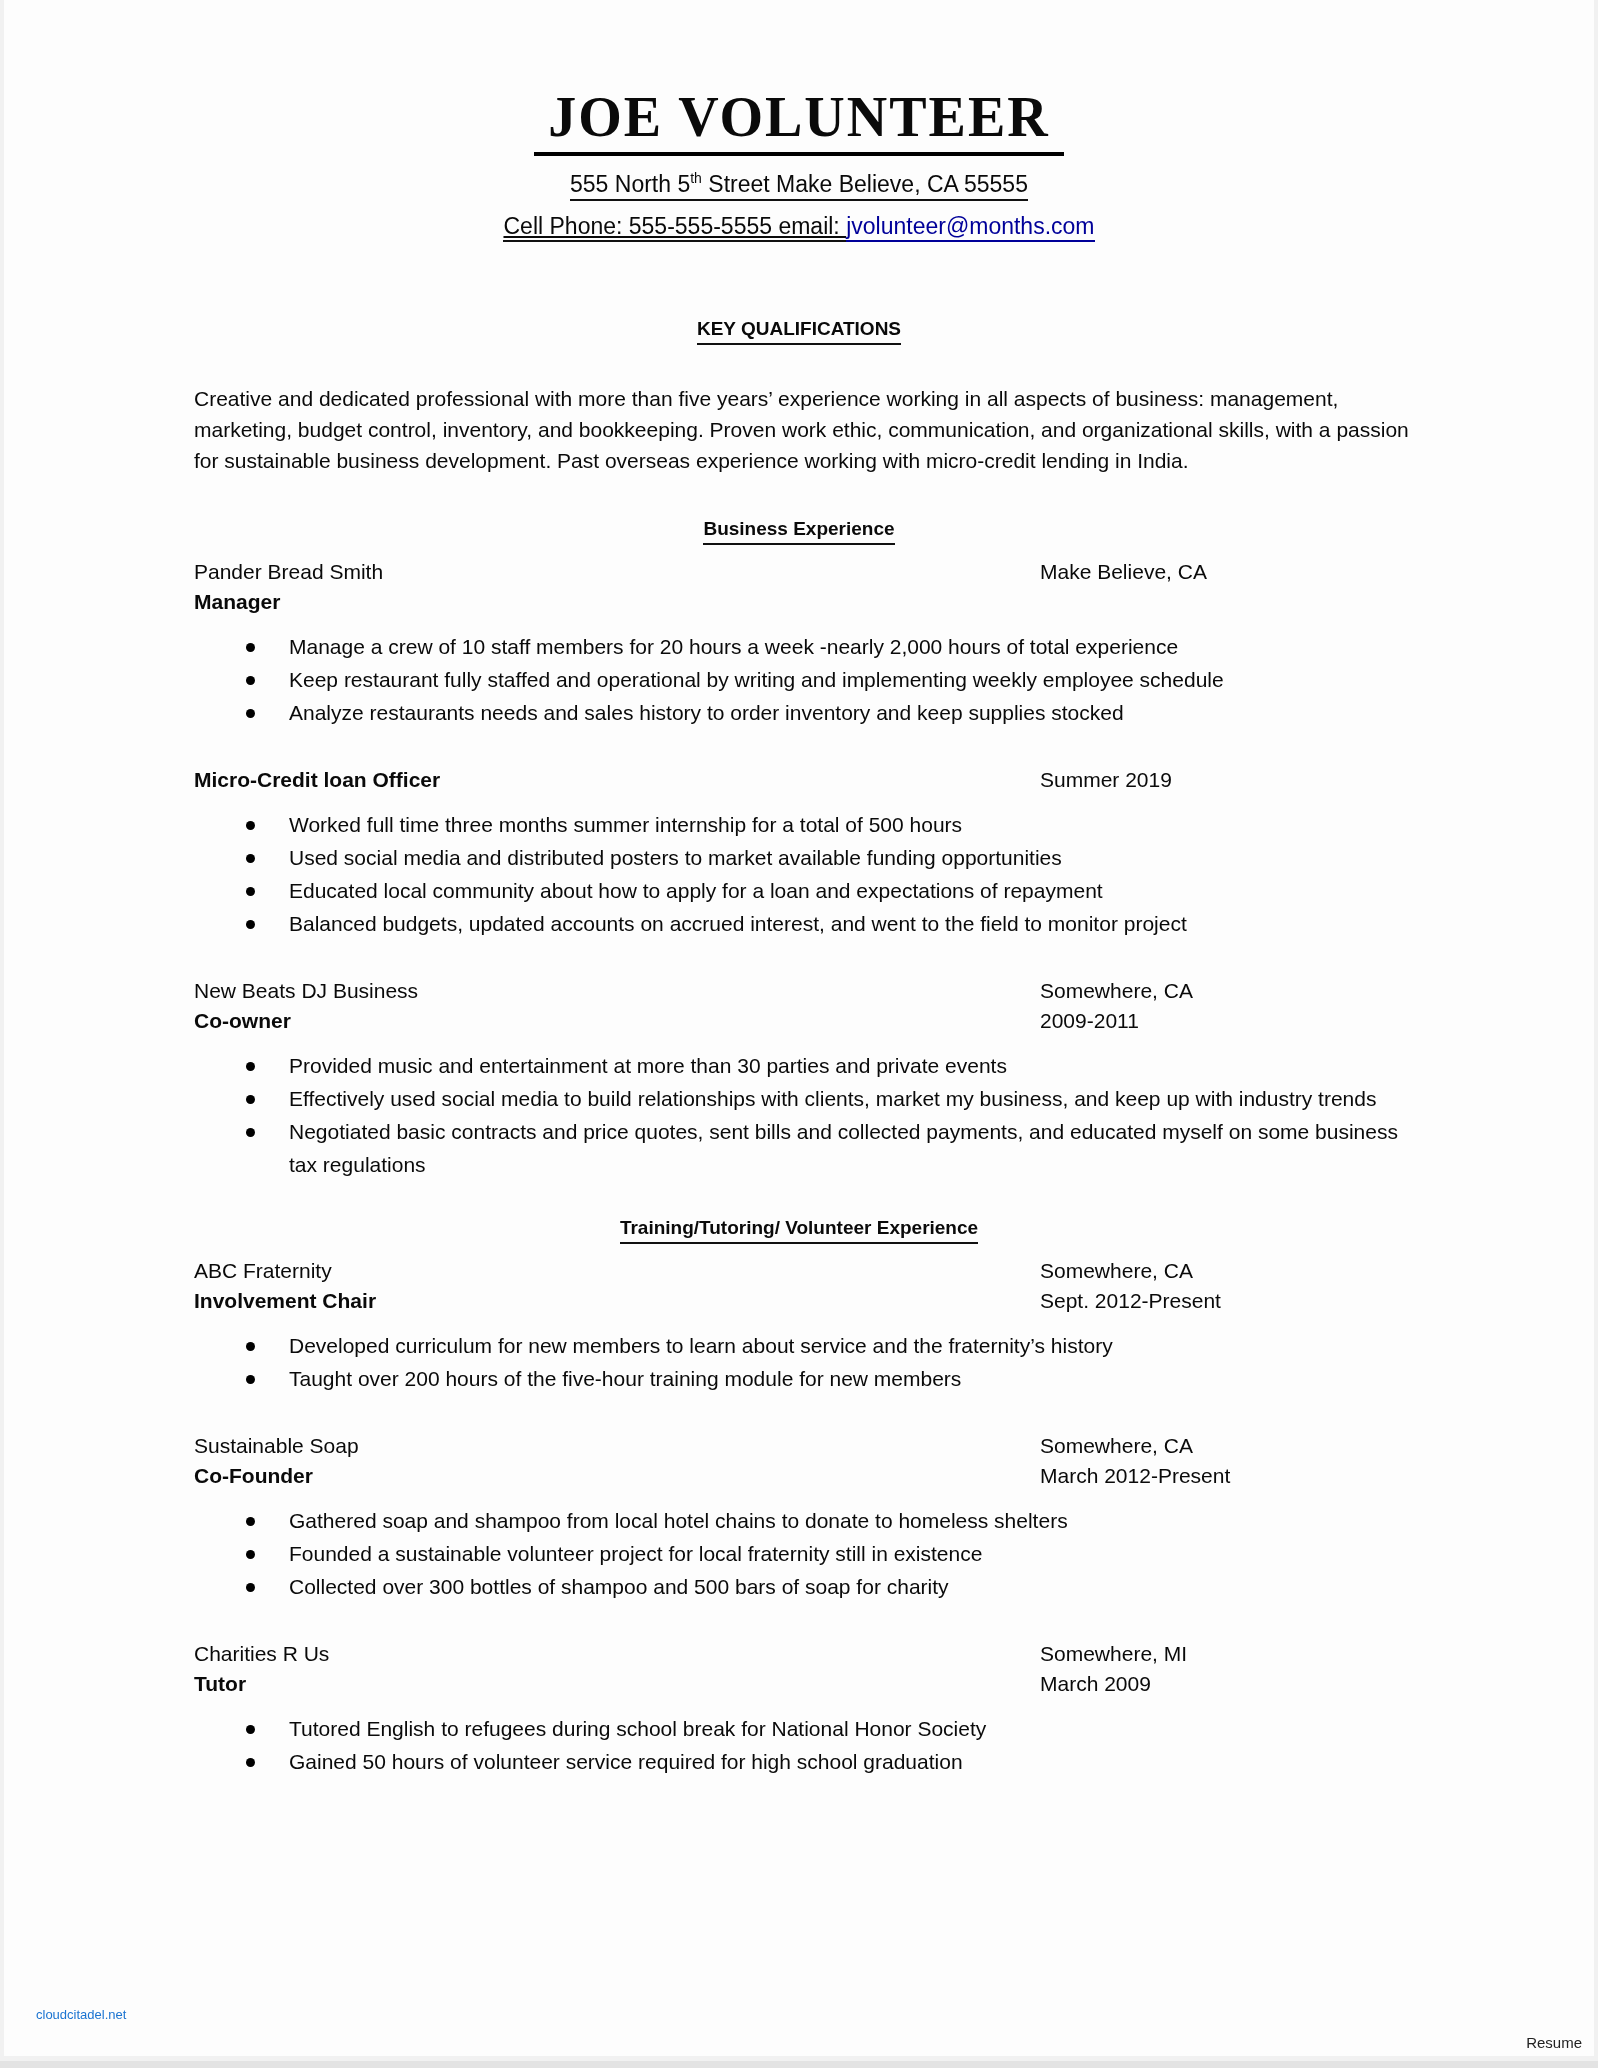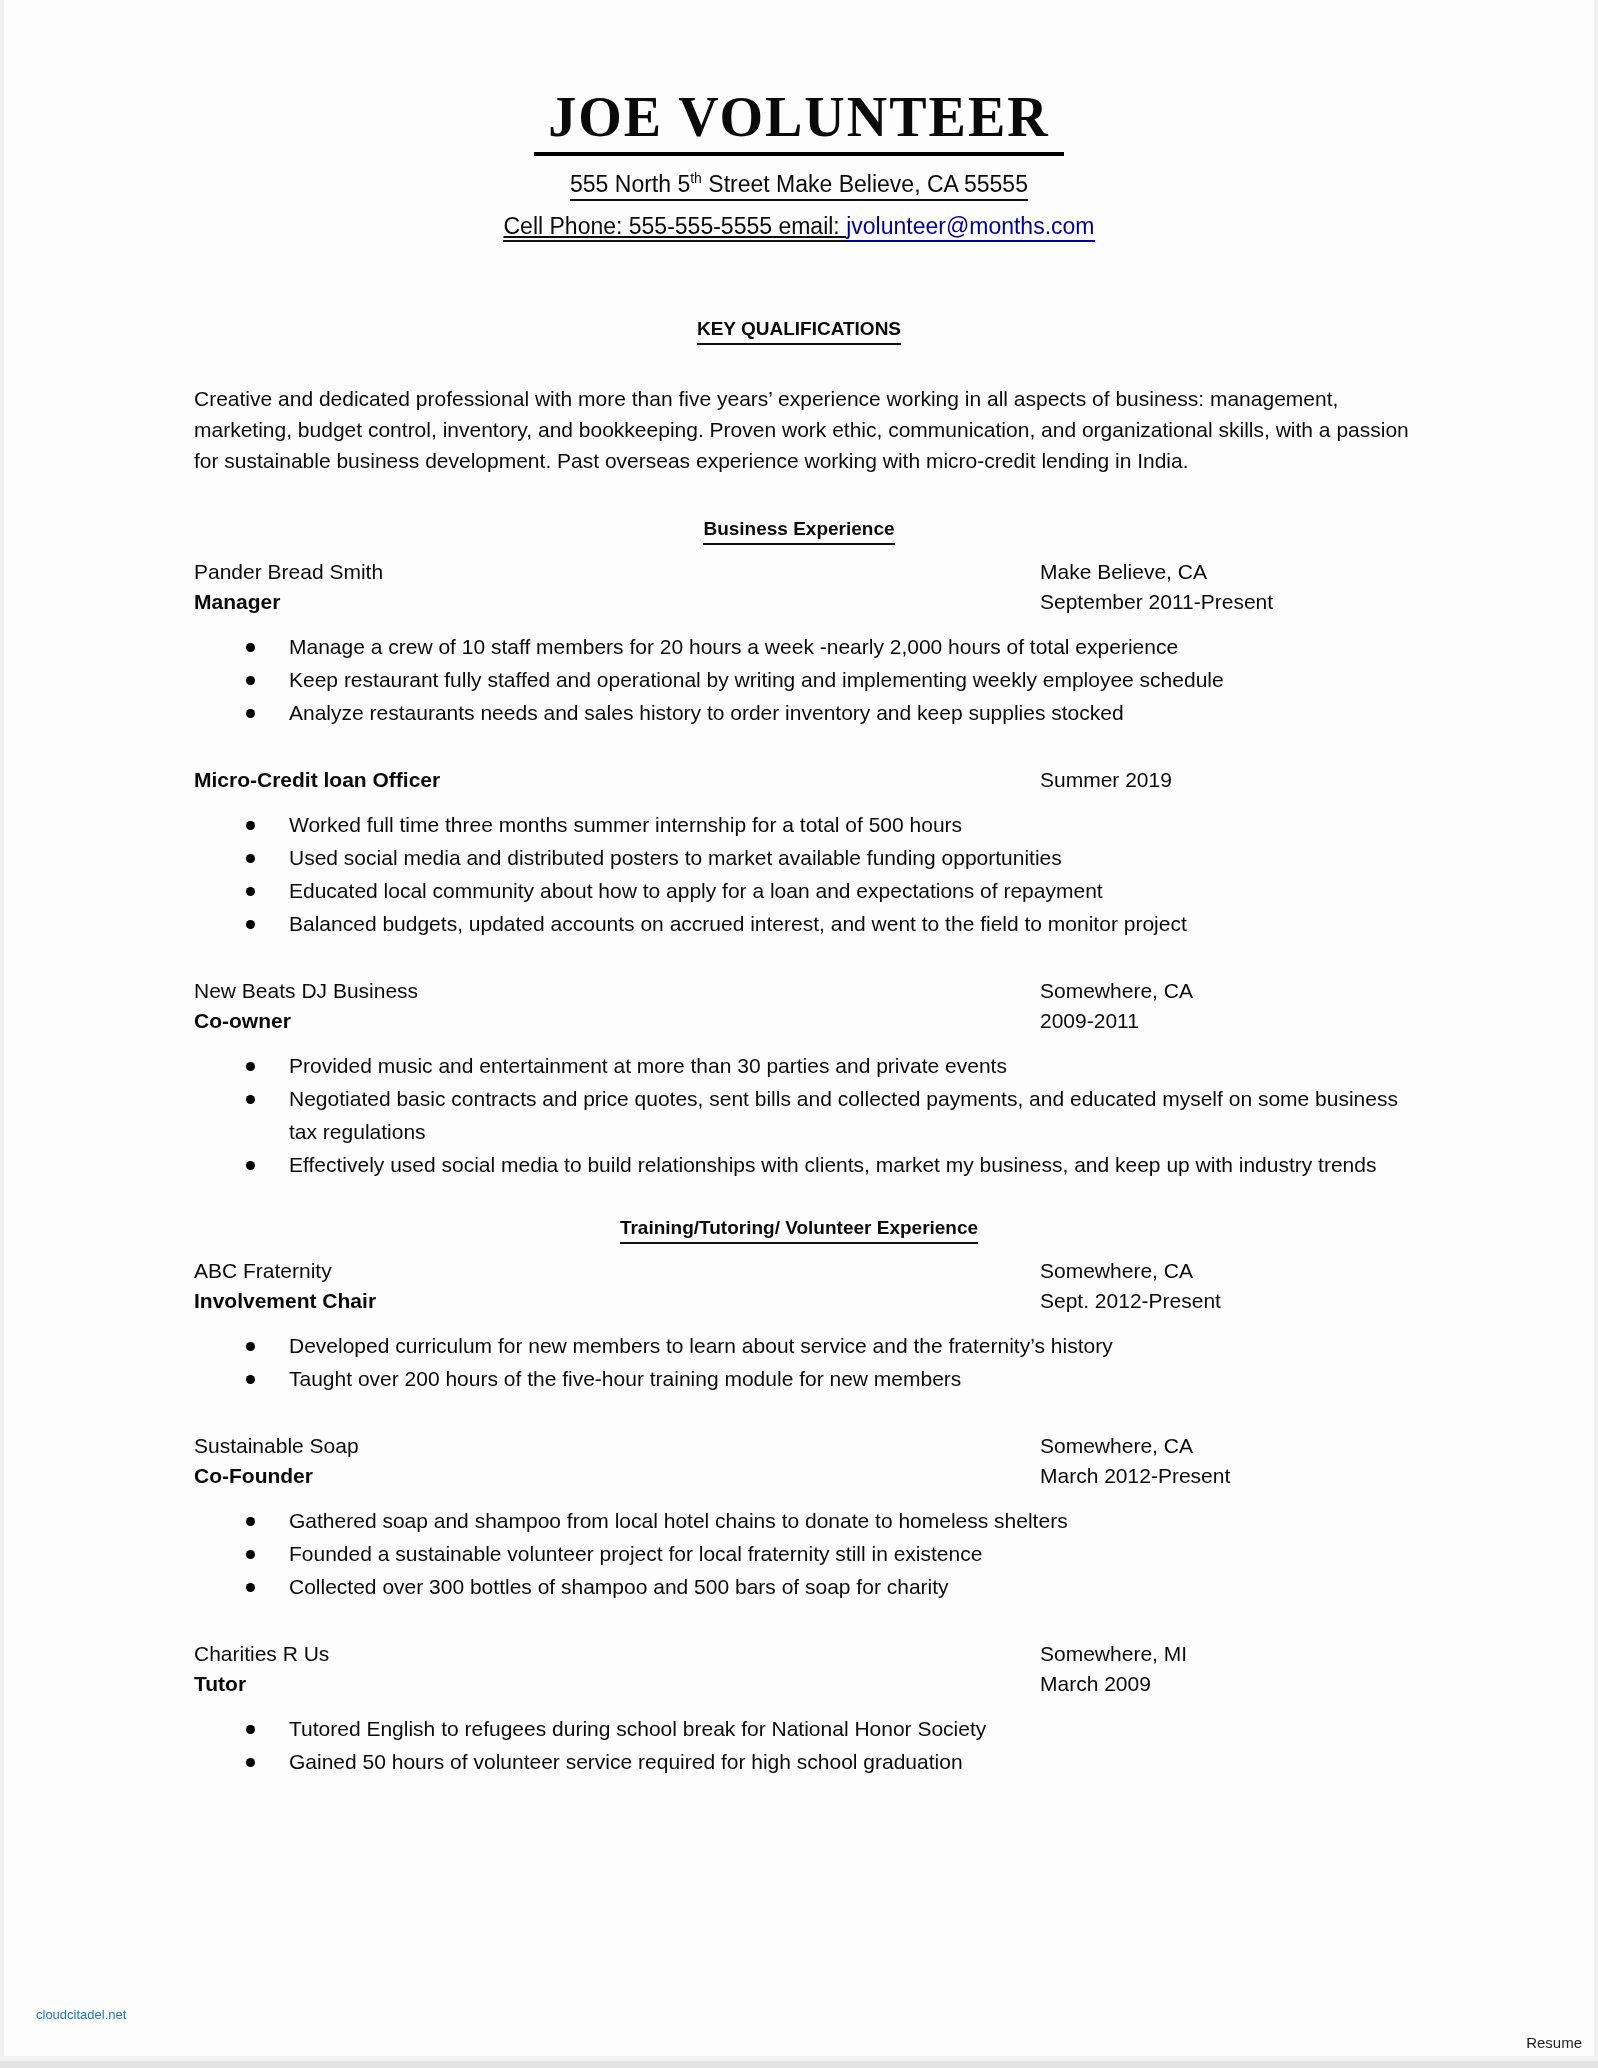--- a/index.html
+++ b/index.html
@@ -145,21 +145,20 @@
   </div>
   <div class="content">
 
     <div class="job first">
       <div class="jrow">
         <div class="l">Pander Bread Smith</div>
         <div class="r">Make Believe, CA</div>
       </div>
       <div class="jrow">
         <div class="l bold">Manager</div>
-        <div class="r">September 2011-Present</div>
       </div>
       <ul class="bullets">
         <li>Manage a crew of 10 staff members for 20 hours a week -nearly 2,000 hours of total experience</li>
         <li>Keep restaurant fully staffed and operational by writing and implementing weekly employee schedule</li>
         <li>Analyze restaurants needs and sales history to order inventory and keep supplies stocked</li>
       </ul>
     </div>
 
     <div class="job">
       <div class="jrow">
@@ -178,22 +177,22 @@
       <div class="jrow">
         <div class="l">New Beats DJ Business</div>
         <div class="r">Somewhere, CA</div>
       </div>
       <div class="jrow">
         <div class="l bold">Co-owner</div>
         <div class="r">2009-2011</div>
       </div>
       <ul class="bullets">
         <li>Provided music and entertainment at more than 30 parties and private events</li>
+        <li>Effectively used social media to build relationships with clients, market my business, and keep up with industry trends</li>
         <li>Negotiated basic contracts and price quotes, sent bills and collected payments, and educated myself on some business tax regulations</li>
-        <li>Effectively used social media to build relationships with clients, market my business, and keep up with industry trends</li>
       </ul>
     </div>
   </div>
 
   <div class="sec-heading tv-heading">
     <span>Training/Tutoring/ Volunteer Experience</span>
   </div>
   <div class="content">
 
     <div class="job first">

